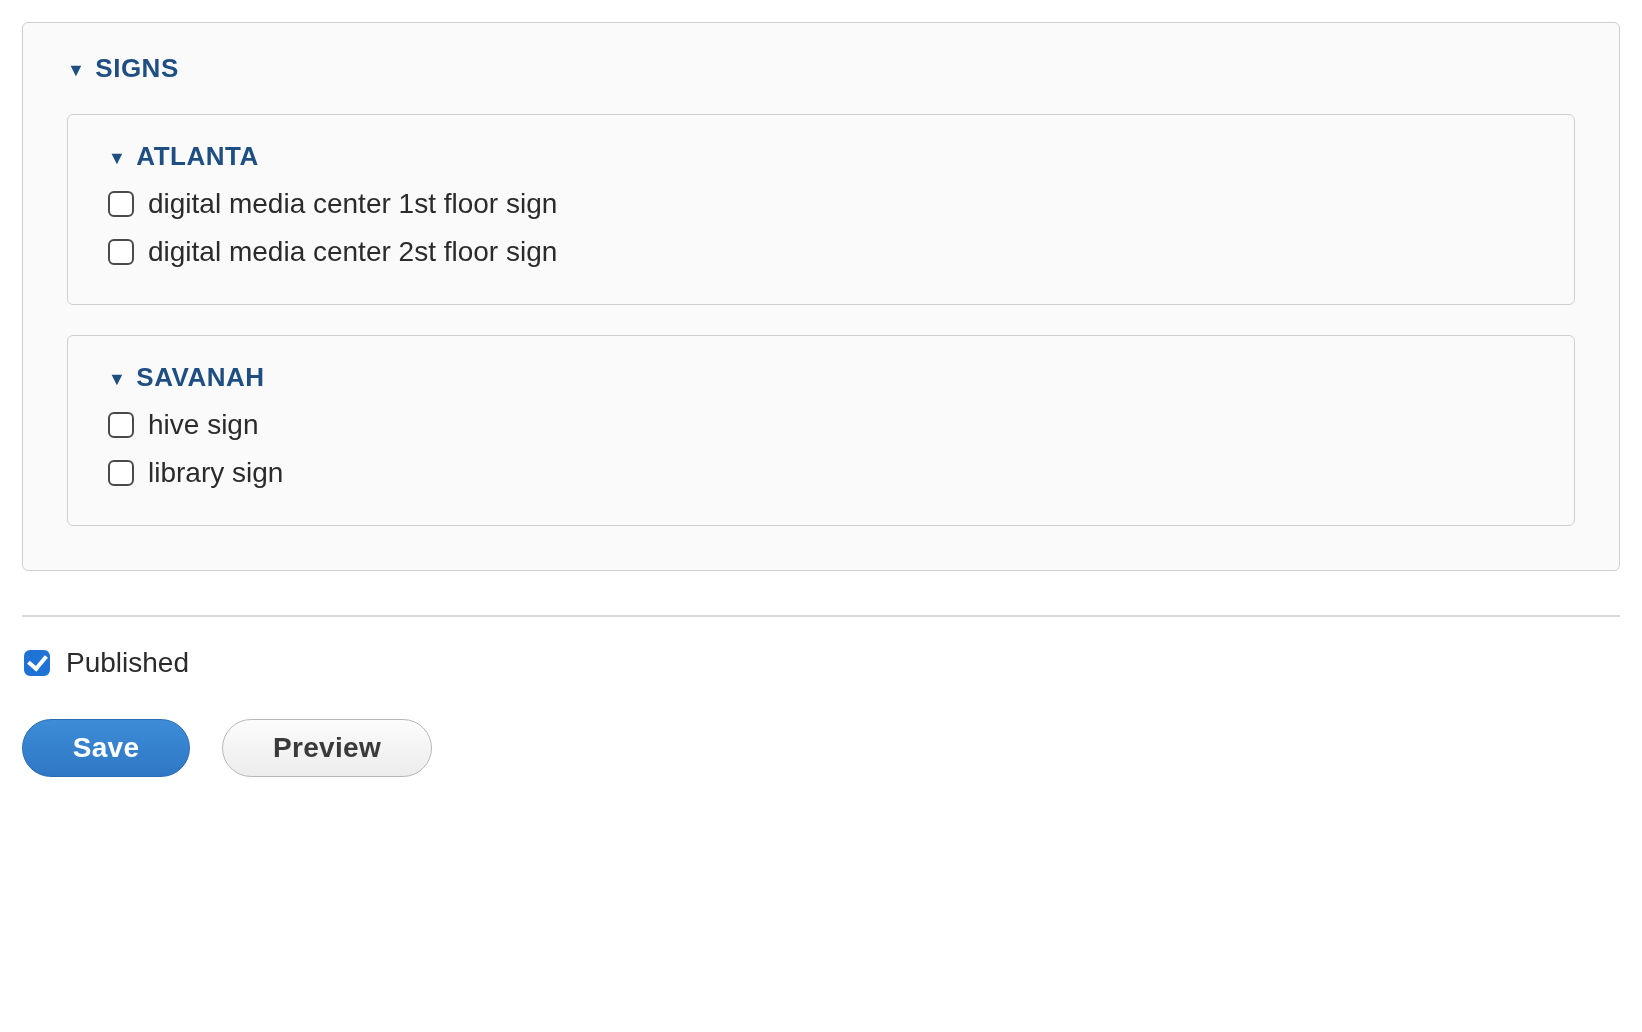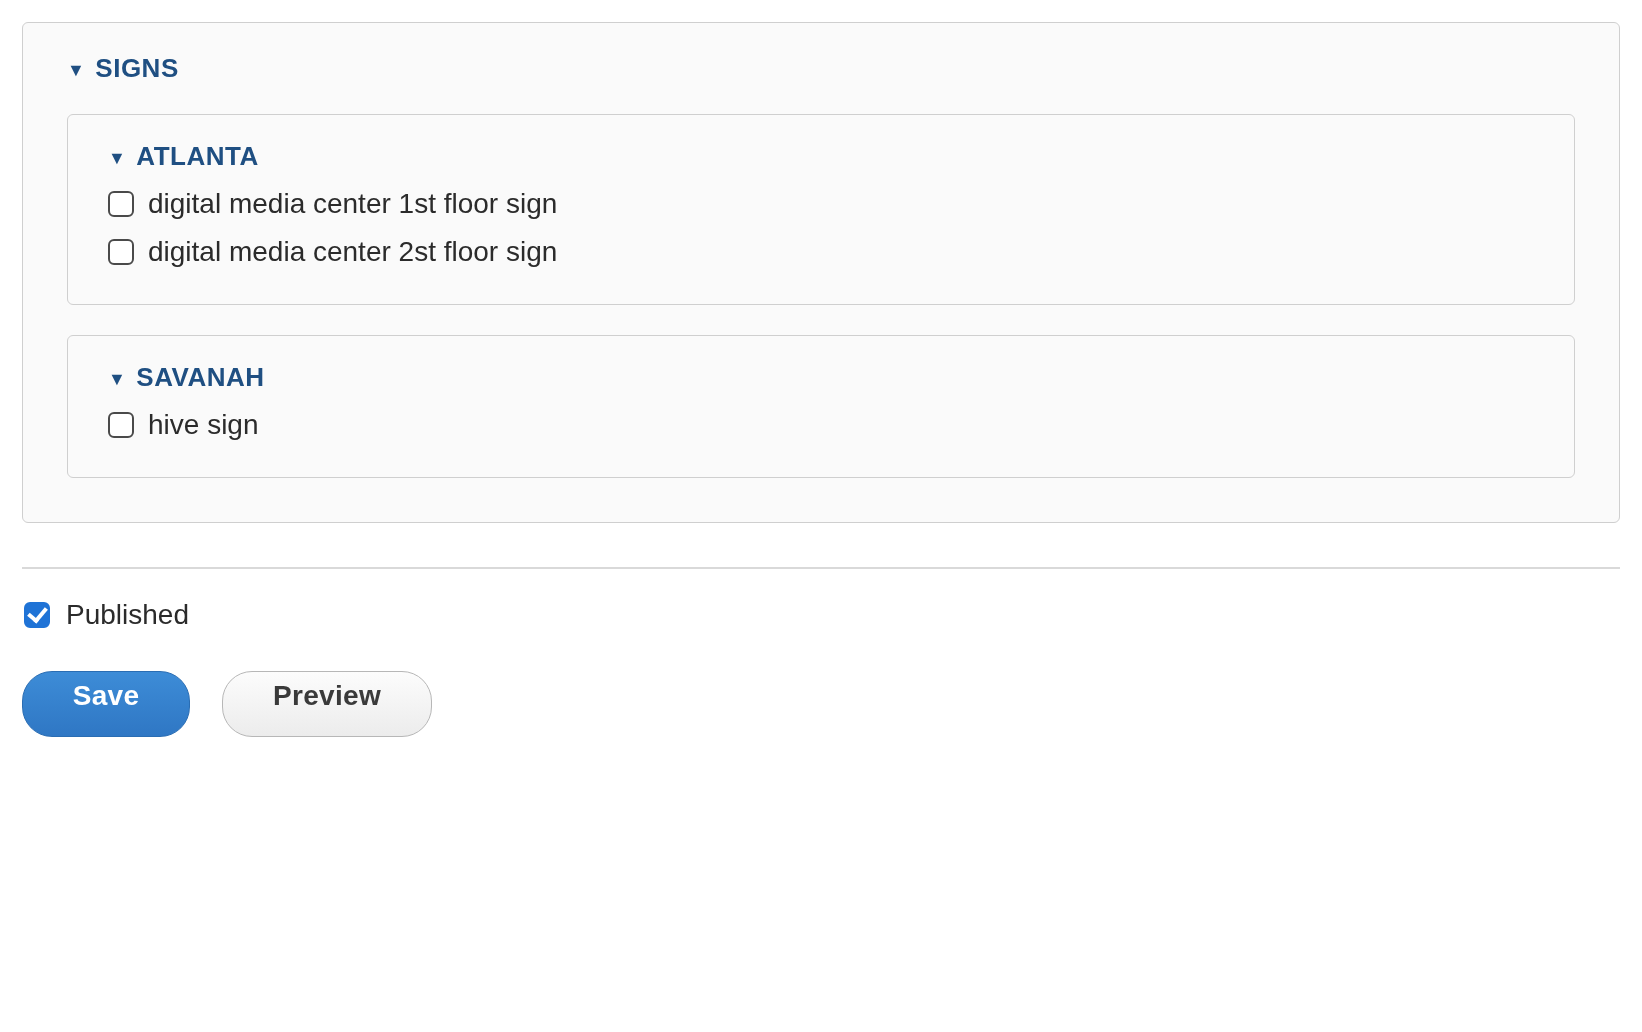--- a/index.html
+++ b/index.html
@@ -94,29 +94,29 @@
     font-size: 28px;
     color: #2b2b2b;
     margin-left: 2px;
   }
   .button-row {
     display: flex;
     gap: 32px;
     margin-top: 40px;
   }
   .btn {
-    height: 66px;
+    height: 58px;
     border-radius: 30px;
     font-size: 28px;
     font-weight: 600;
     letter-spacing: 0.3px;
     padding: 8px 40px;
     cursor: pointer;
     display: inline-flex;
-    align-items: flex-start;
+    align-items: center;
     justify-content: center;
     border: 1px solid transparent;
     user-select: none;
   }
   .btn-primary {
     background: linear-gradient(#3d8cd7, #2f77c4);
     color: #ffffff;
     border-color: #2a6db3;
     min-width: 168px;
   }
@@ -156,20 +156,24 @@
 
     <div class="inner-panel">
       <div class="collapse-header underlined">
         <span class="tri">▼</span>
         <span class="lbl">SAVANAH</span>
       </div>
       <div class="item-row">
         <span class="cb"></span>
         <span>hive sign</span>
       </div>
+      <div class="item-row">
+        <span class="cb"></span>
+        <span>library sign</span>
+      </div>
     </div>
 
   </div>
 
   <hr class="divider">
 
   <div class="published-row">
     <span class="cb checked"></span>
     <span>Published</span>
   </div>

